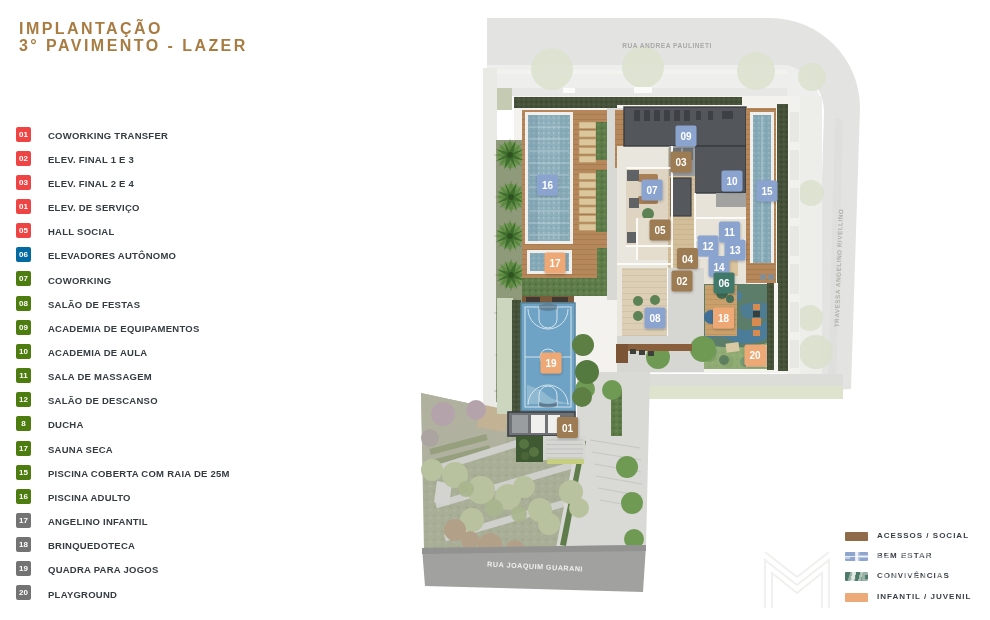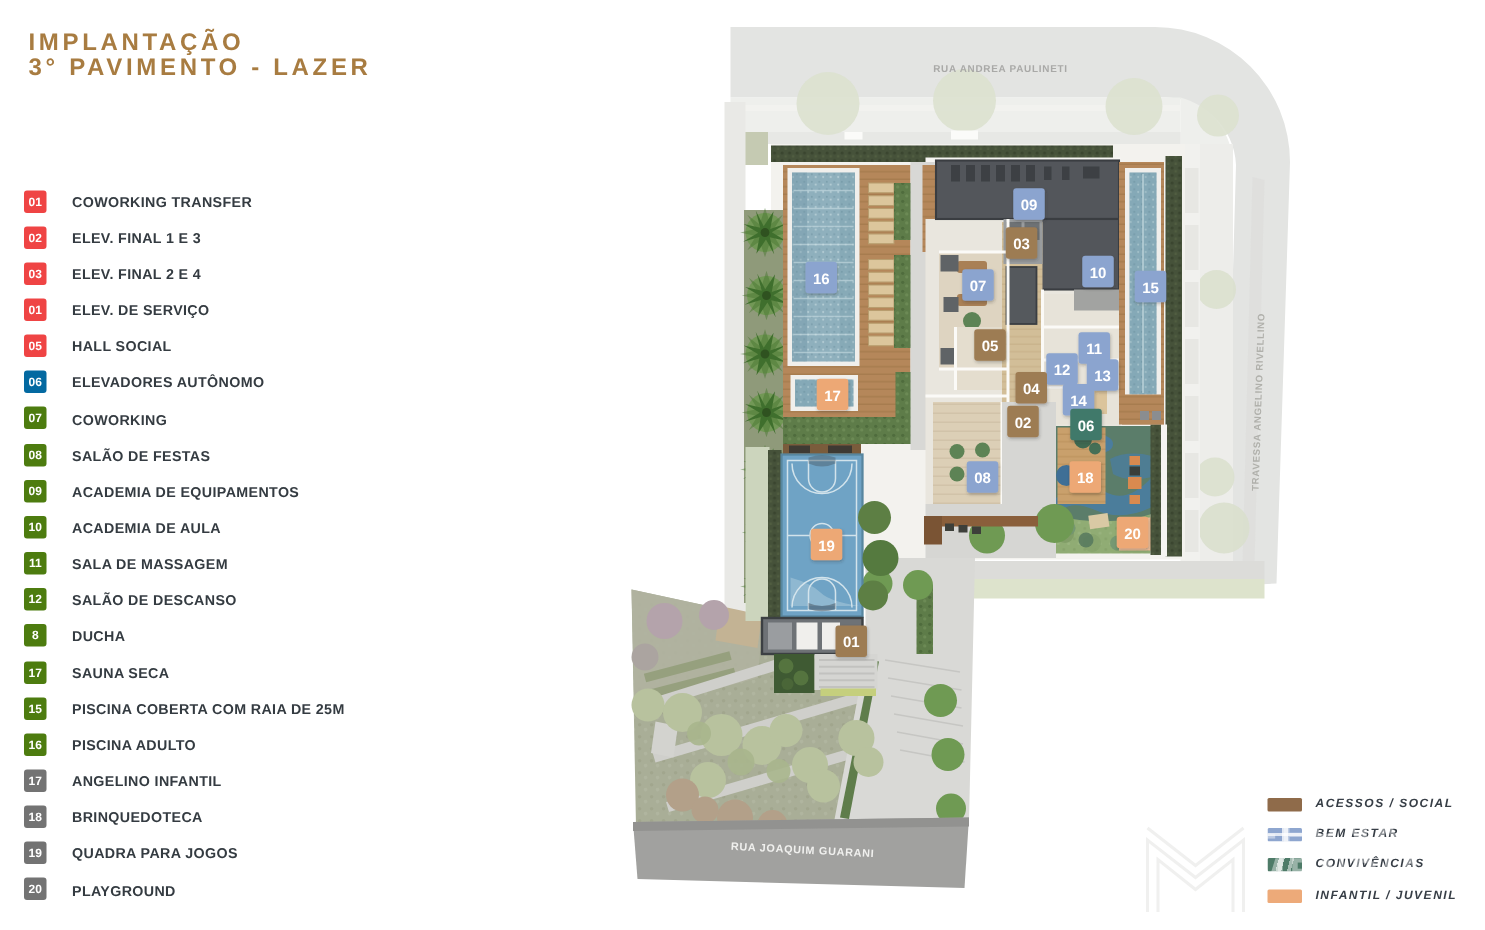--- a/index.html
+++ b/index.html
@@ -15,21 +15,21 @@
   .leg-tx{position:absolute;left:32px;top:3.2px;font-size:9.5px;font-weight:700;color:#343b41;
           letter-spacing:0.25px;white-space:nowrap;}
   .c-br{background:#ef4444;}
   .c-gr{background:#0369a1;}
   .c-bl{background:#4d7c0f;}
   .c-or{background:#737373;}
   .leg2-row{position:absolute;height:16px;}
   .leg2-sw{position:absolute;left:0;top:2px;width:23px;height:9px;border-radius:1px;}
   .sw-bl{background-image:linear-gradient(0deg,transparent 40%,rgba(255,255,255,.75) 40%,rgba(255,255,255,.75) 60%,transparent 60%),linear-gradient(90deg,transparent 42%,rgba(255,255,255,.75) 42%,rgba(255,255,255,.75) 58%,transparent 58%);}
   .sw-gr{background-image:linear-gradient(105deg,transparent 30%,rgba(255,255,255,.7) 30%,rgba(255,255,255,.7) 45%,transparent 45%,transparent 60%,rgba(255,255,255,.5) 60%,rgba(255,255,255,.5) 70%,transparent 70%);}
-  .leg2-tx{position:absolute;left:32px;top:1px;font-size:8px;font-weight:700;color:#373e46;letter-spacing:1.0px;white-space:nowrap;font-style:italic;}
+  .leg2-tx{position:absolute;left:32px;top:1px;font-size:8px;font-weight:700;color:#373e46;letter-spacing:1.0px;white-space:nowrap;}
 </style>
 </head>
 <body>
 <div class="page">
 
   <svg width="990" height="620" viewBox="0 0 990 620" style="position:absolute;left:0;top:0;">
   <defs>
     <filter id="ms" x="-30%" y="-30%" width="160%" height="160%">
       <feDropShadow dx="0.5" dy="1.1" stdDeviation="0.9" flood-color="#2b2b2b" flood-opacity="0.3"></feDropShadow>
     </filter>

